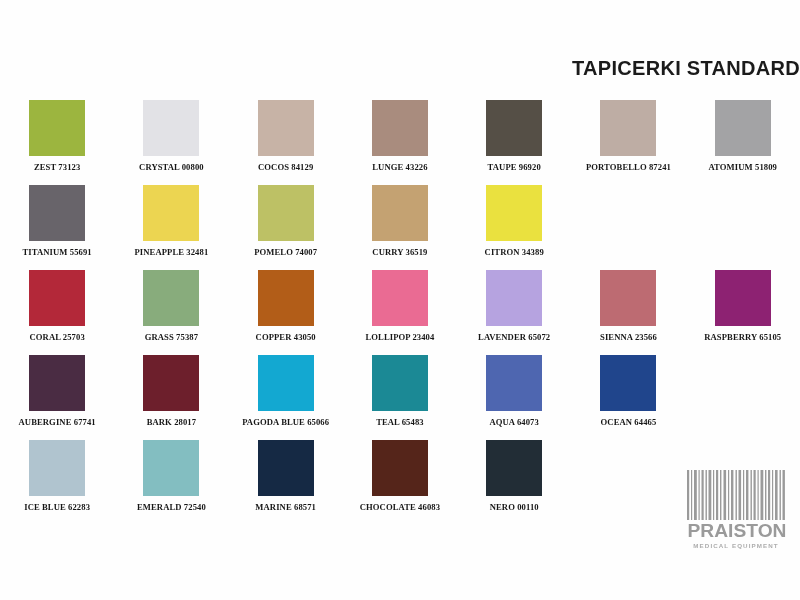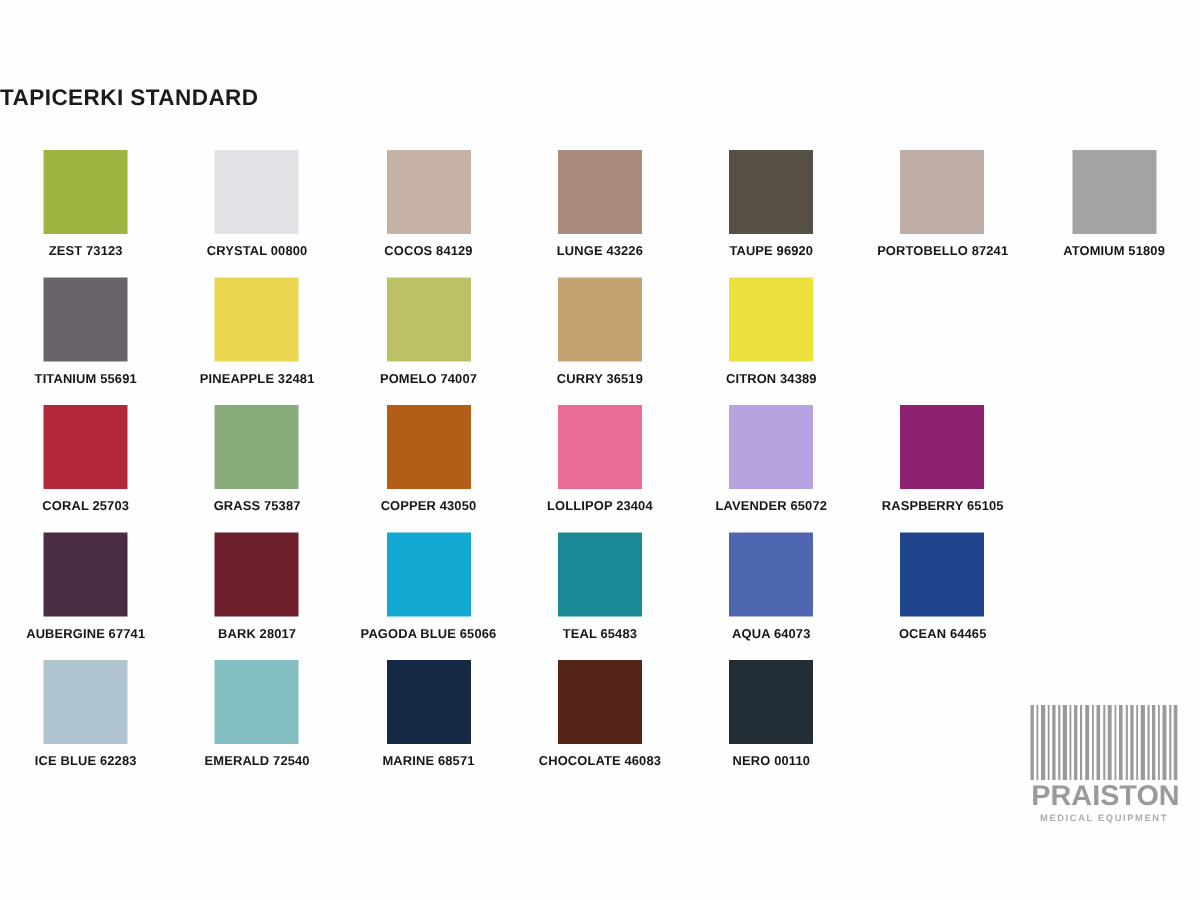--- a/index.html
+++ b/index.html
@@ -18,22 +18,22 @@
     width: 800px;
     height: 600px;
     background: #fefefe;
     box-sizing: border-box;
   }
   #page-title {
     position: absolute;
     top: 57px;
     left: 0;
     width: 800px;
-    text-align: left;
-    font-size: 15px;
+    text-align: right;
+    font-size: 20px;
     font-weight: bold;
     letter-spacing: 0.3px;
     color: #1b1b1b;
     font-family: "Liberation Sans", sans-serif;
   }
   #swatch-grid {
     position: absolute;
     top: 100px;
     left: 0;
     width: 800px;
@@ -57,21 +57,21 @@
     box-sizing: border-box;
   }
   .swatch-label {
     margin-top: 6px;
     font-size: 8.6px;
     font-weight: bold;
     color: #161616;
     letter-spacing: 0.1px;
     white-space: nowrap;
     text-align: center;
-    font-family: Liberation Sans, sans-serif;
+    font-family: Liberation Serif, serif;
   }
   .swatch-cell.logo-cell .swatch-chip {
     background: transparent !important;
   }
   
   #brand-logo {
     position: absolute;
     left: 686px;
     top: 425px;
     width: 100px;
@@ -173,20 +173,24 @@
           <div class="swatch-chip" style="background: rgb(178, 93, 24);"></div>
           <div class="swatch-label">COPPER 43050</div>
         </div>
         <div class="swatch-cell">
           <div class="swatch-chip" style="background: rgb(234, 107, 147);"></div>
           <div class="swatch-label">LOLLIPOP 23404</div>
         </div>
         <div class="swatch-cell">
           <div class="swatch-chip" style="background: rgb(182, 163, 224);"></div>
           <div class="swatch-label">LAVENDER 65072</div>
+        </div>
+        <div class="swatch-cell">
+          <div class="swatch-chip" style="background: rgb(189, 107, 114);"></div>
+          <div class="swatch-label">SIENNA 23566</div>
         </div>
         <div class="swatch-cell">
           <div class="swatch-chip" style="background: rgb(141, 34, 114);"></div>
           <div class="swatch-label">RASPBERRY 65105</div>
         </div>
       </div>
       <div class="swatch-row">
         <div class="swatch-cell">
           <div class="swatch-chip" style="background: rgb(74, 44, 67);"></div>
           <div class="swatch-label">AUBERGINE 67741</div>

